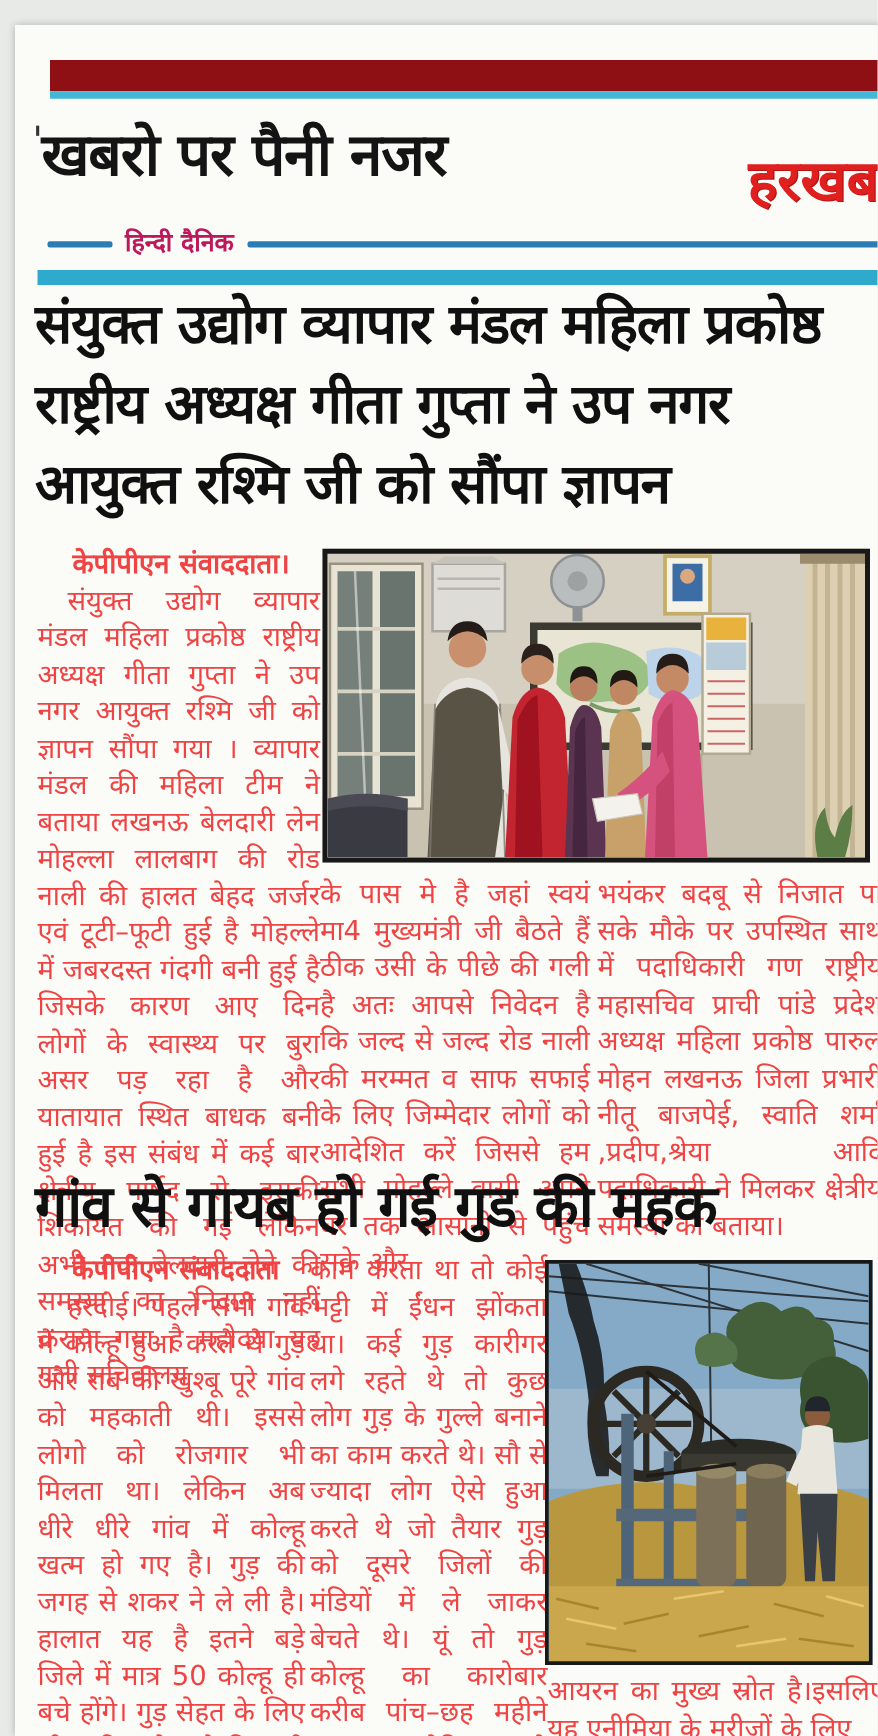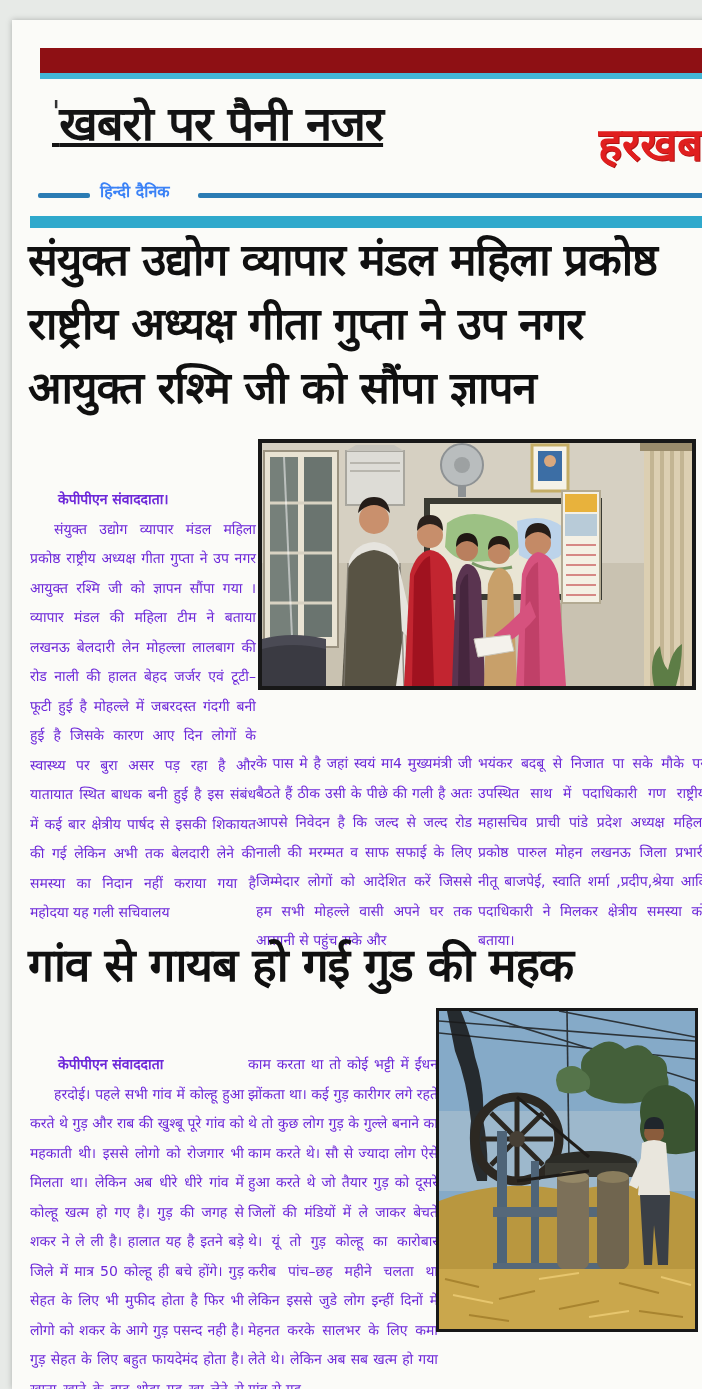--- a/index.html
+++ b/index.html
@@ -9,48 +9,48 @@
     font-family:"DejaVu Sans","Liberation Sans",sans-serif;
   }
   .page{
     position:absolute;left:12px;top:20px;width:698px;height:1369px;
     background:#fbfbf8;box-shadow:0 0 6px rgba(0,0,0,.25);
   }
   
   .bar-maroon{position:absolute;left:28px;top:28px;right:-8px;height:25px;background:#8e1014;}
   .line-cyan-thin{position:absolute;left:28px;top:53px;right:-8px;height:6px;background:#43b7d6;}
   .masthead-tagline{
-    position:absolute;left:40px;top:70px;width:420px;
-    font-size:47px;font-weight:700;color:#141414;letter-spacing:-1px;white-space:nowrap;text-decoration:underline;
+    position:absolute;left:14px;top:70px;width:420px;
+    font-size:47px;font-weight:700;color:#141414;letter-spacing:-1px;white-space:nowrap;
   }
   .masthead-tick{font-weight:400;font-size:30px;vertical-align:18px;color:#333;}
   .masthead-logo{
     position:absolute;left:586px;top:92px;width:130px;overflow:hidden;
     font-size:45px;font-weight:800;color:#e01f1f;white-space:nowrap;
     text-shadow:1px 1px 0 #b31414;
   }
   .subtitle-row{position:absolute;left:26px;top:160px;right:-8px;height:30px;}
   .subtitle-line{position:absolute;top:13px;height:5px;background:#2b7cb4;border-radius:2px;}
   .subtitle-line.l1{left:0;width:52px;}
   .subtitle-line.l2{left:160px;right:0;}
-  .subtitle-text{position:absolute;left:62px;top:0;font-size:16px;font-weight:700;color:#3b82f6;white-space:nowrap;}
+  .subtitle-text{position:absolute;left:62px;top:0;font-size:20px;font-weight:700;color:#be185d;white-space:nowrap;}
   .bar-cyan{position:absolute;left:18px;top:196px;right:-8px;height:12px;background:#2fa9cc;}
   
   .headline1{
     position:absolute;left:16px;top:208px;width:680px;
     font-size:44px;line-height:64px;font-weight:800;color:#101010;
     letter-spacing:-1px;white-space:nowrap;
   }
   .headline1 div{height:64px;}
   .headline2{
     position:absolute;left:16px;top:912px;width:680px;
     font-size:46px;font-weight:800;color:#101010;letter-spacing:-1px;white-space:nowrap;
   }
   
-  .bodycol{position:absolute;font-size:14px;line-height:29.5px;color:#6d28d9;text-align:justify;margin-top:48px;}
+  .bodycol{position:absolute;font-size:22px;line-height:29.5px;color:#ef4444;text-align:justify;}
   .byline{font-weight:600;padding-left:28px;white-space:nowrap;}
   .para{text-indent:24px;margin:0;}
   .a1c1{left:18px;top:417px;width:226px;}
   .a1c2{left:244px;top:681px;width:216px;}
   .a1c3{left:466px;top:681px;width:228px;}
   .a2c1{left:18px;top:982px;width:214px;}
   .a2c2{left:236px;top:982px;width:190px;}
   .a2c3{left:426px;top:1319px;width:270px;}
   
   .photo1{

